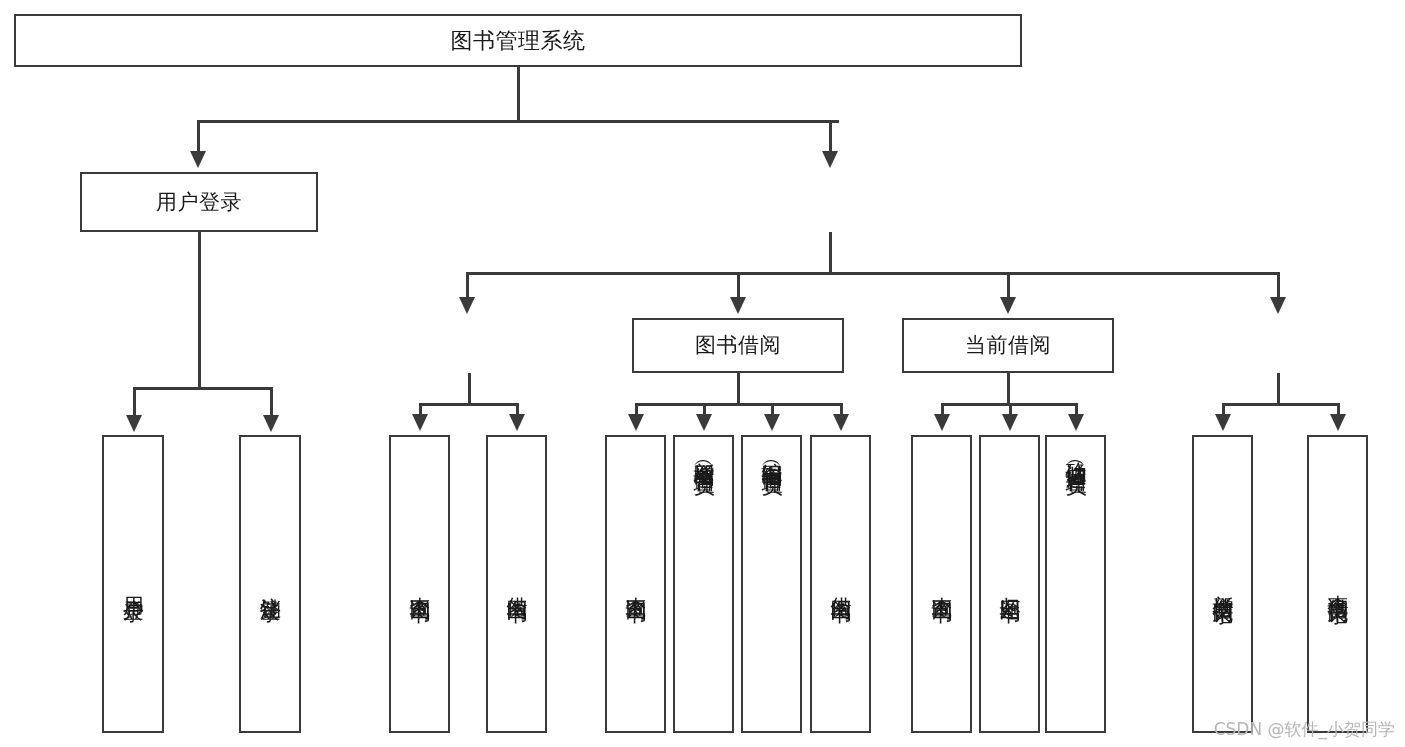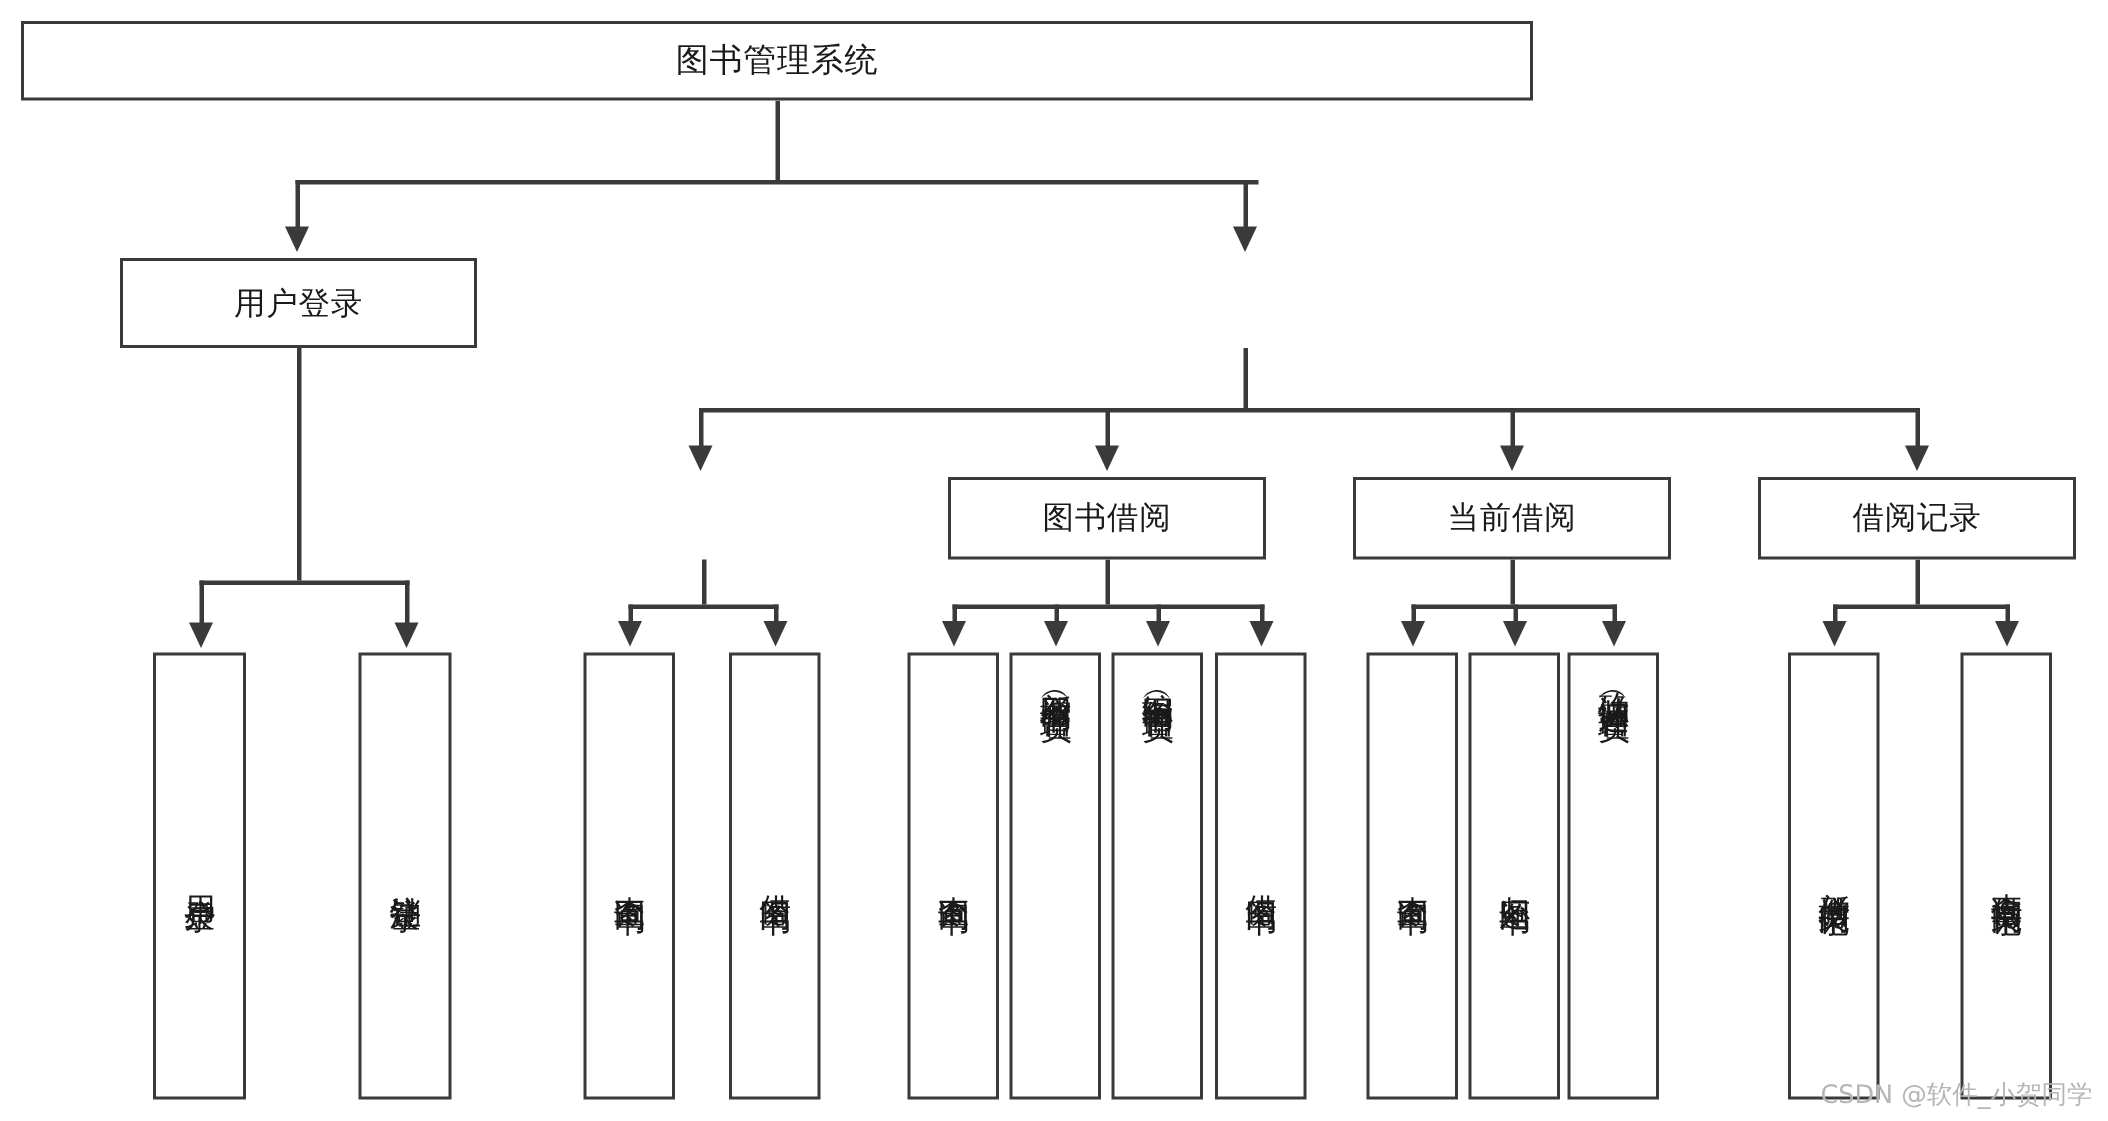--- a/index.html
+++ b/index.html
@@ -127,23 +127,20 @@
   <div class="arrow" style="left:1000px; top:297px;"></div>
   <div class="edge v" style="left:1277px; top:272px; height:28px;"></div>
   <div class="arrow" style="left:1270px; top:297px;"></div>
 
   <div class="node" style="left:632px; top:318px; width:212px; height:55px;">
     <span class="label">图书借阅</span>
   </div>
   <div class="node" style="left:902px; top:318px; width:212px; height:55px;">
     <span class="label">当前借阅</span>
   </div>
-  <div class="node" style="left:1172px; top:318px; width:212px; height:55px;">
-    <span class="label">借阅记录</span>
-  </div>
 
   <div class="edge v" style="left:468px; top:373px; height:30px;"></div>
   <div class="edge h" style="left:419px; top:403px; width:100px;"></div>
   <div class="edge v" style="left:419px; top:403px; height:14px;"></div>
   <div class="arrow" style="left:412px; top:414px;"></div>
   <div class="edge v" style="left:516px; top:403px; height:14px;"></div>
   <div class="arrow" style="left:509px; top:414px;"></div>
 
   <div class="edge v" style="left:737px; top:373px; height:30px;"></div>
   <div class="edge h" style="left:635px; top:403px; width:208px;"></div>

